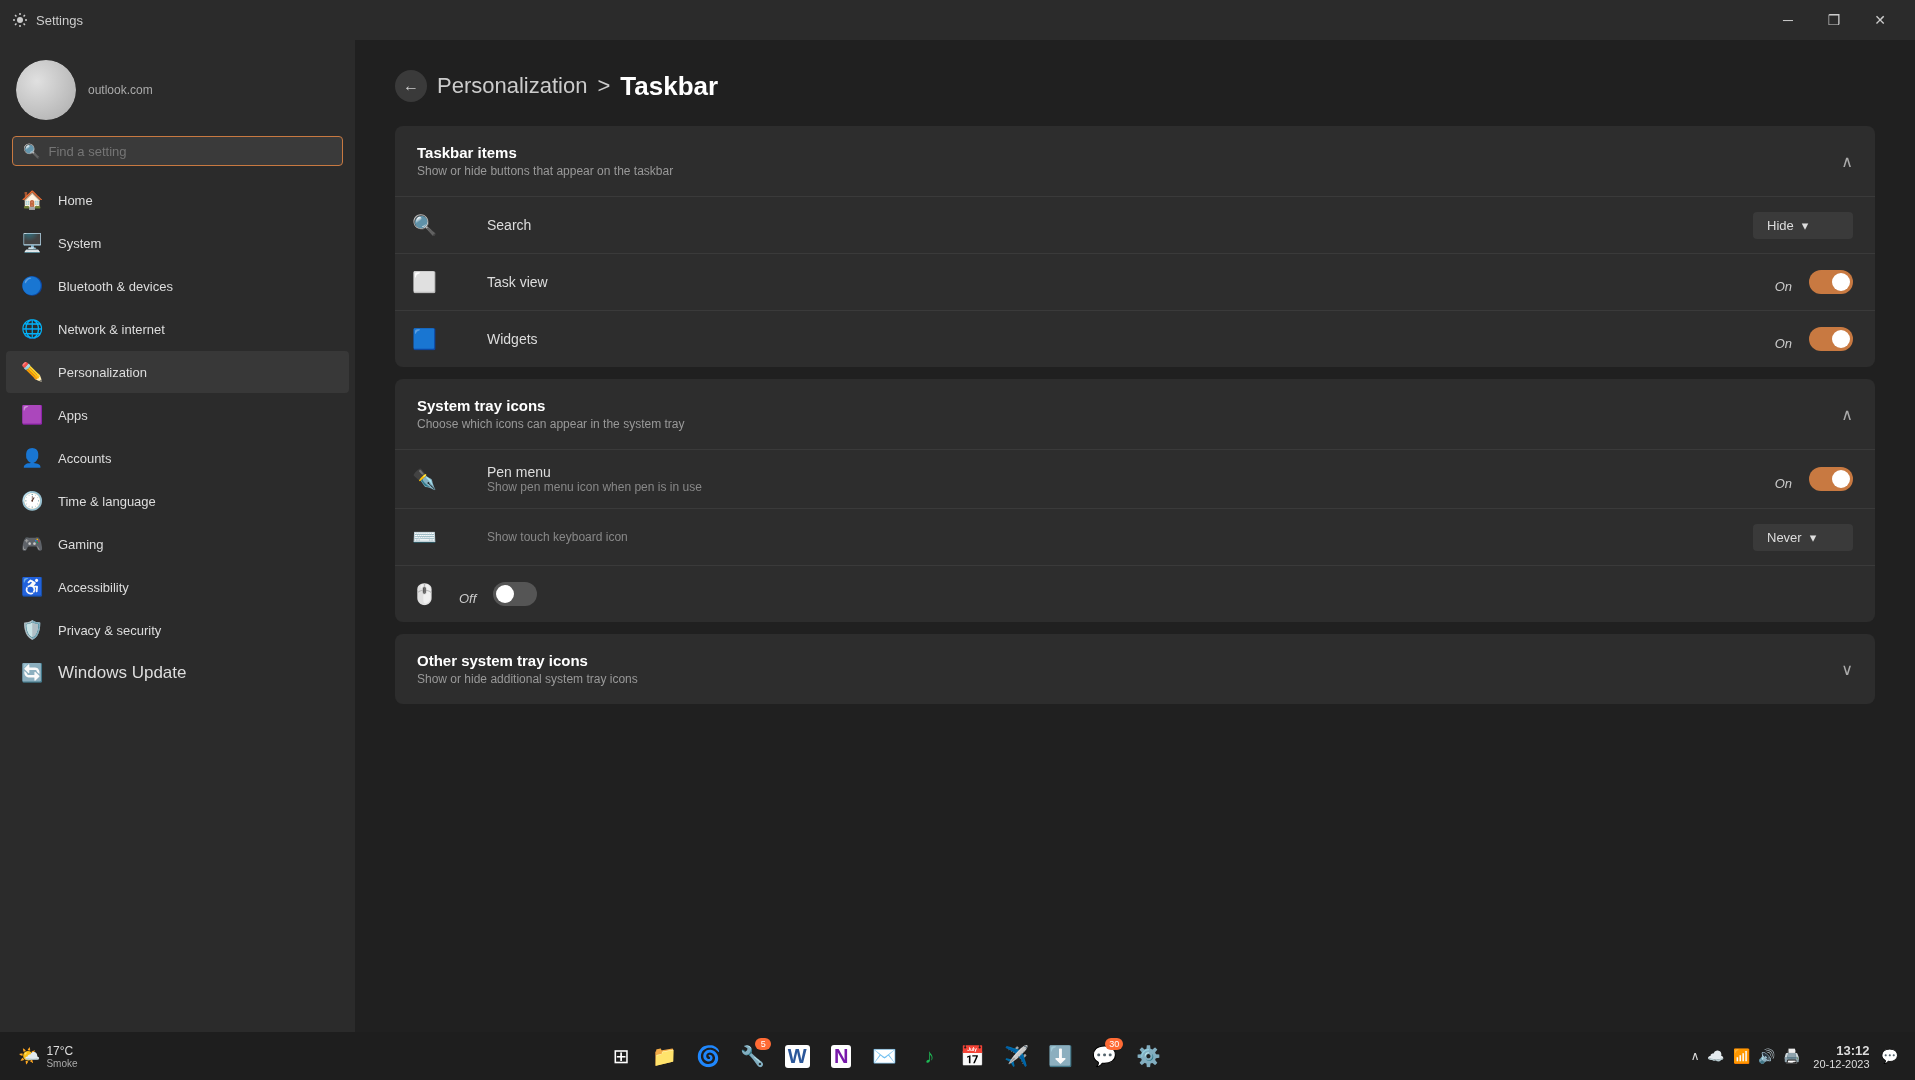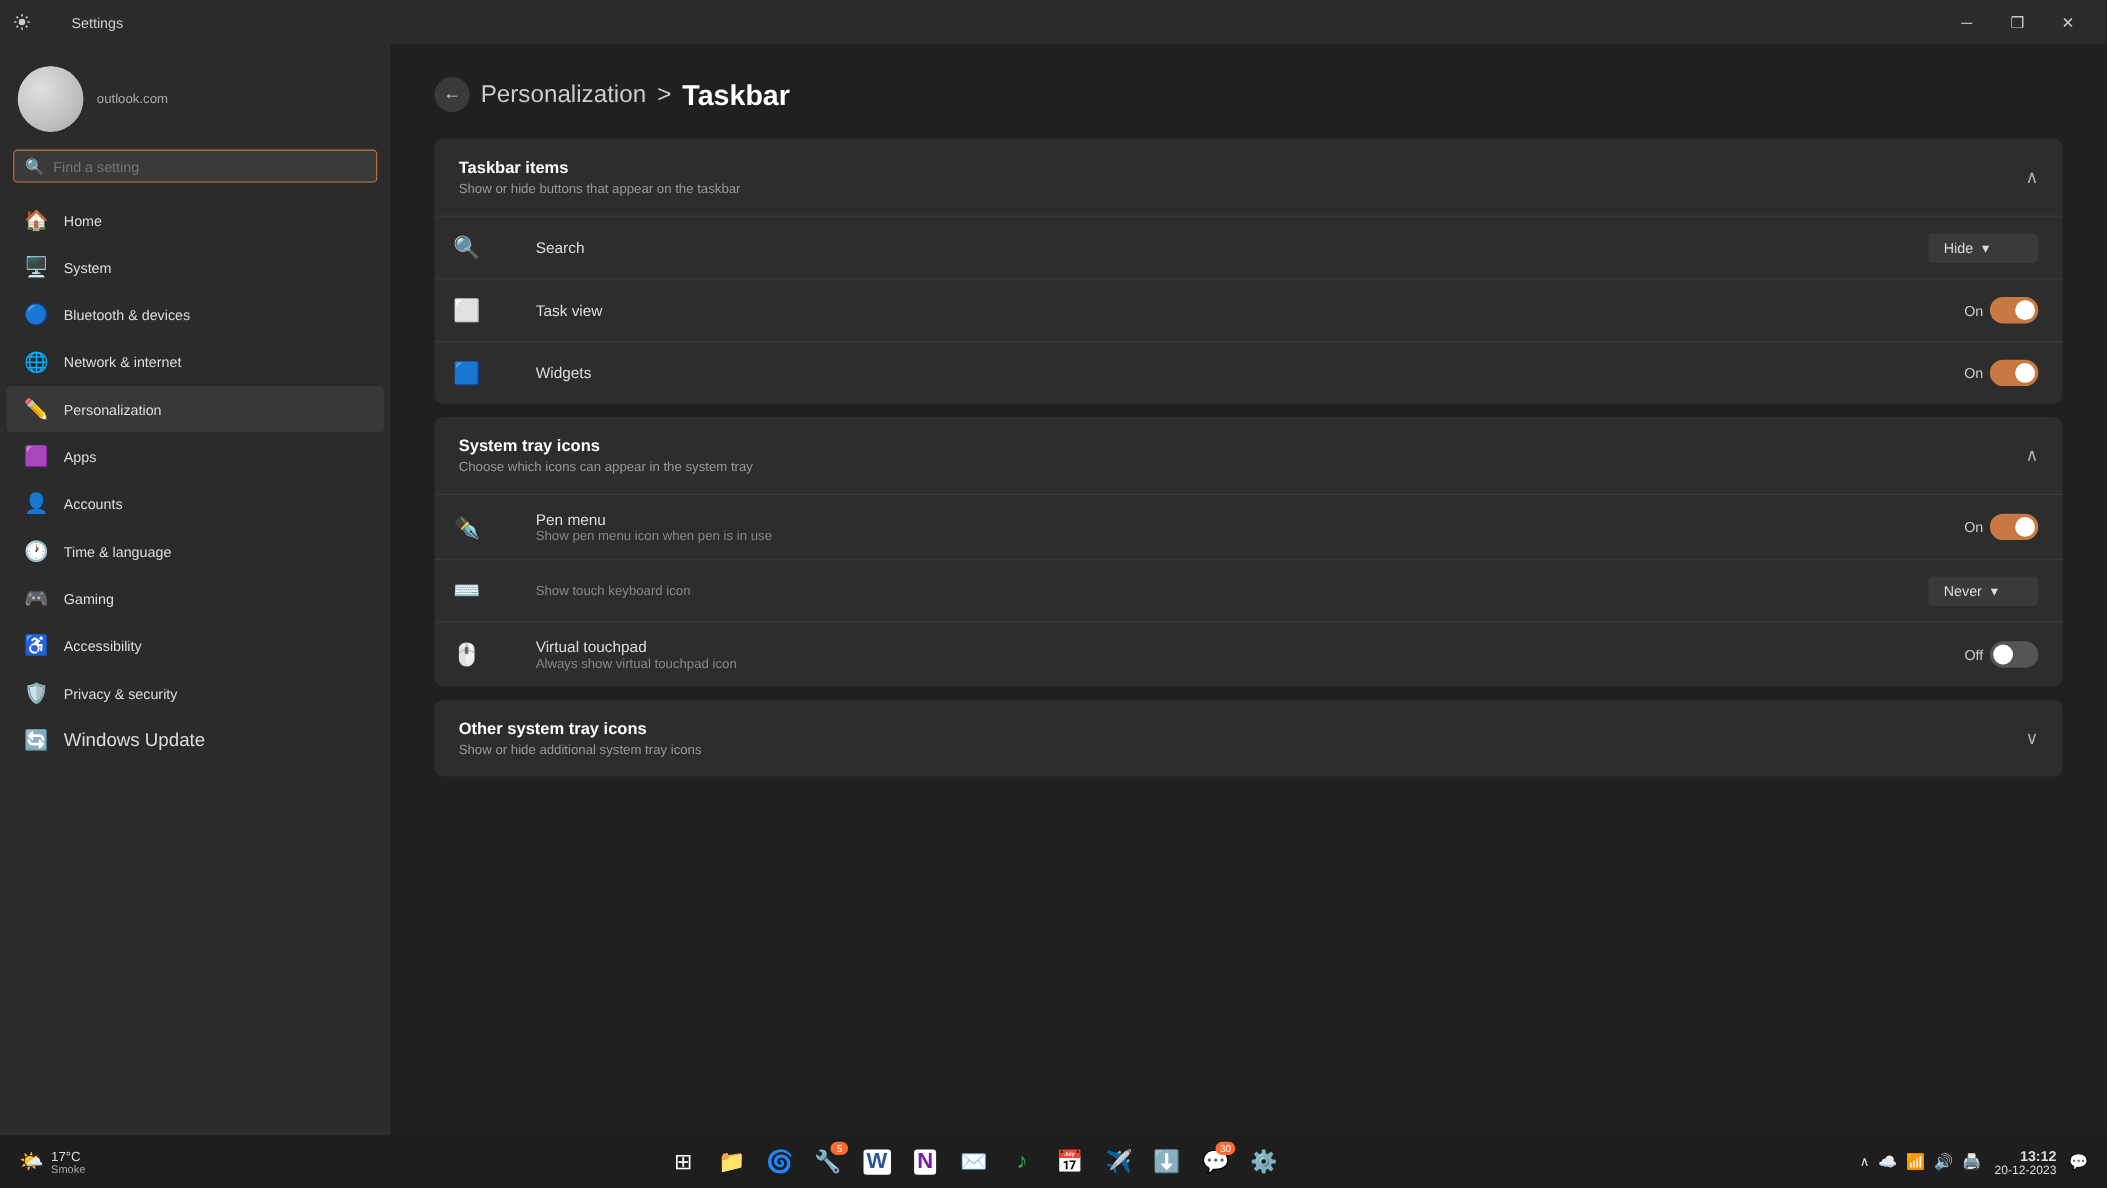--- a/index.html
+++ b/index.html
@@ -25,21 +25,20 @@
       z-index: 100;
     }
     .titlebar-icon {
       width: 16px; height: 16px;
       margin-right: 8px;
     }
     .titlebar-title {
       font-size: 13px;
       color: #ccc;
       flex: 1;
-      margin-left: 29px;
     }
     .titlebar-controls {
       display: flex;
       gap: 0;
     }
     .titlebar-btn {
       width: 46px; height: 40px;
       display: flex; align-items: center; justify-content: center;
       cursor: pointer;
       font-size: 14px;
@@ -332,22 +331,23 @@
     .clock-time { font-size: 13px; font-weight: 700; }
     .clock-date { font-size: 11px; }
 
     
     ::-webkit-scrollbar { width: 6px; }
     ::-webkit-scrollbar-track { background: transparent; }
     ::-webkit-scrollbar-thumb { background: #555; border-radius: 3px; }
 
     .toggle-row {
       display: flex;
-      align-items: center;
-      gap: 0;
+      align-items: flex-end;
+      gap: 11px;
+      font-style: italic;
     }
 
     .setting-content { flex: 1; margin-left: 28px; }
   </style>
 </head>
 <body>
 
 <div class="titlebar">
   <div class="titlebar-icon">
     <svg width="16" height="16" viewBox="0 0 16 16" fill="#ccc">
@@ -512,24 +512,20 @@
             <div class="setting-content">
               <div class="setting-label-sub">Show touch keyboard icon</div>
             </div>
             <button class="dropdown-btn">
               <span>Never</span>
               <span>▾</span>
             </button>
           </div>
           <div class="setting-row">
             <span class="setting-icon">🖱️</span>
-            <div class="setting-content">
-              <div class="setting-label">Virtual touchpad</div>
-              <div class="setting-label-sub">Always show virtual touchpad icon</div>
-            </div>
             <div class="toggle-row">
               <span class="toggle-label">Off</span>
               <div class="toggle off">
                 <div class="toggle-knob"></div>
               </div>
             </div>
           </div>
         </div>
         <div class="settings-section">
           <div class="section-header">

